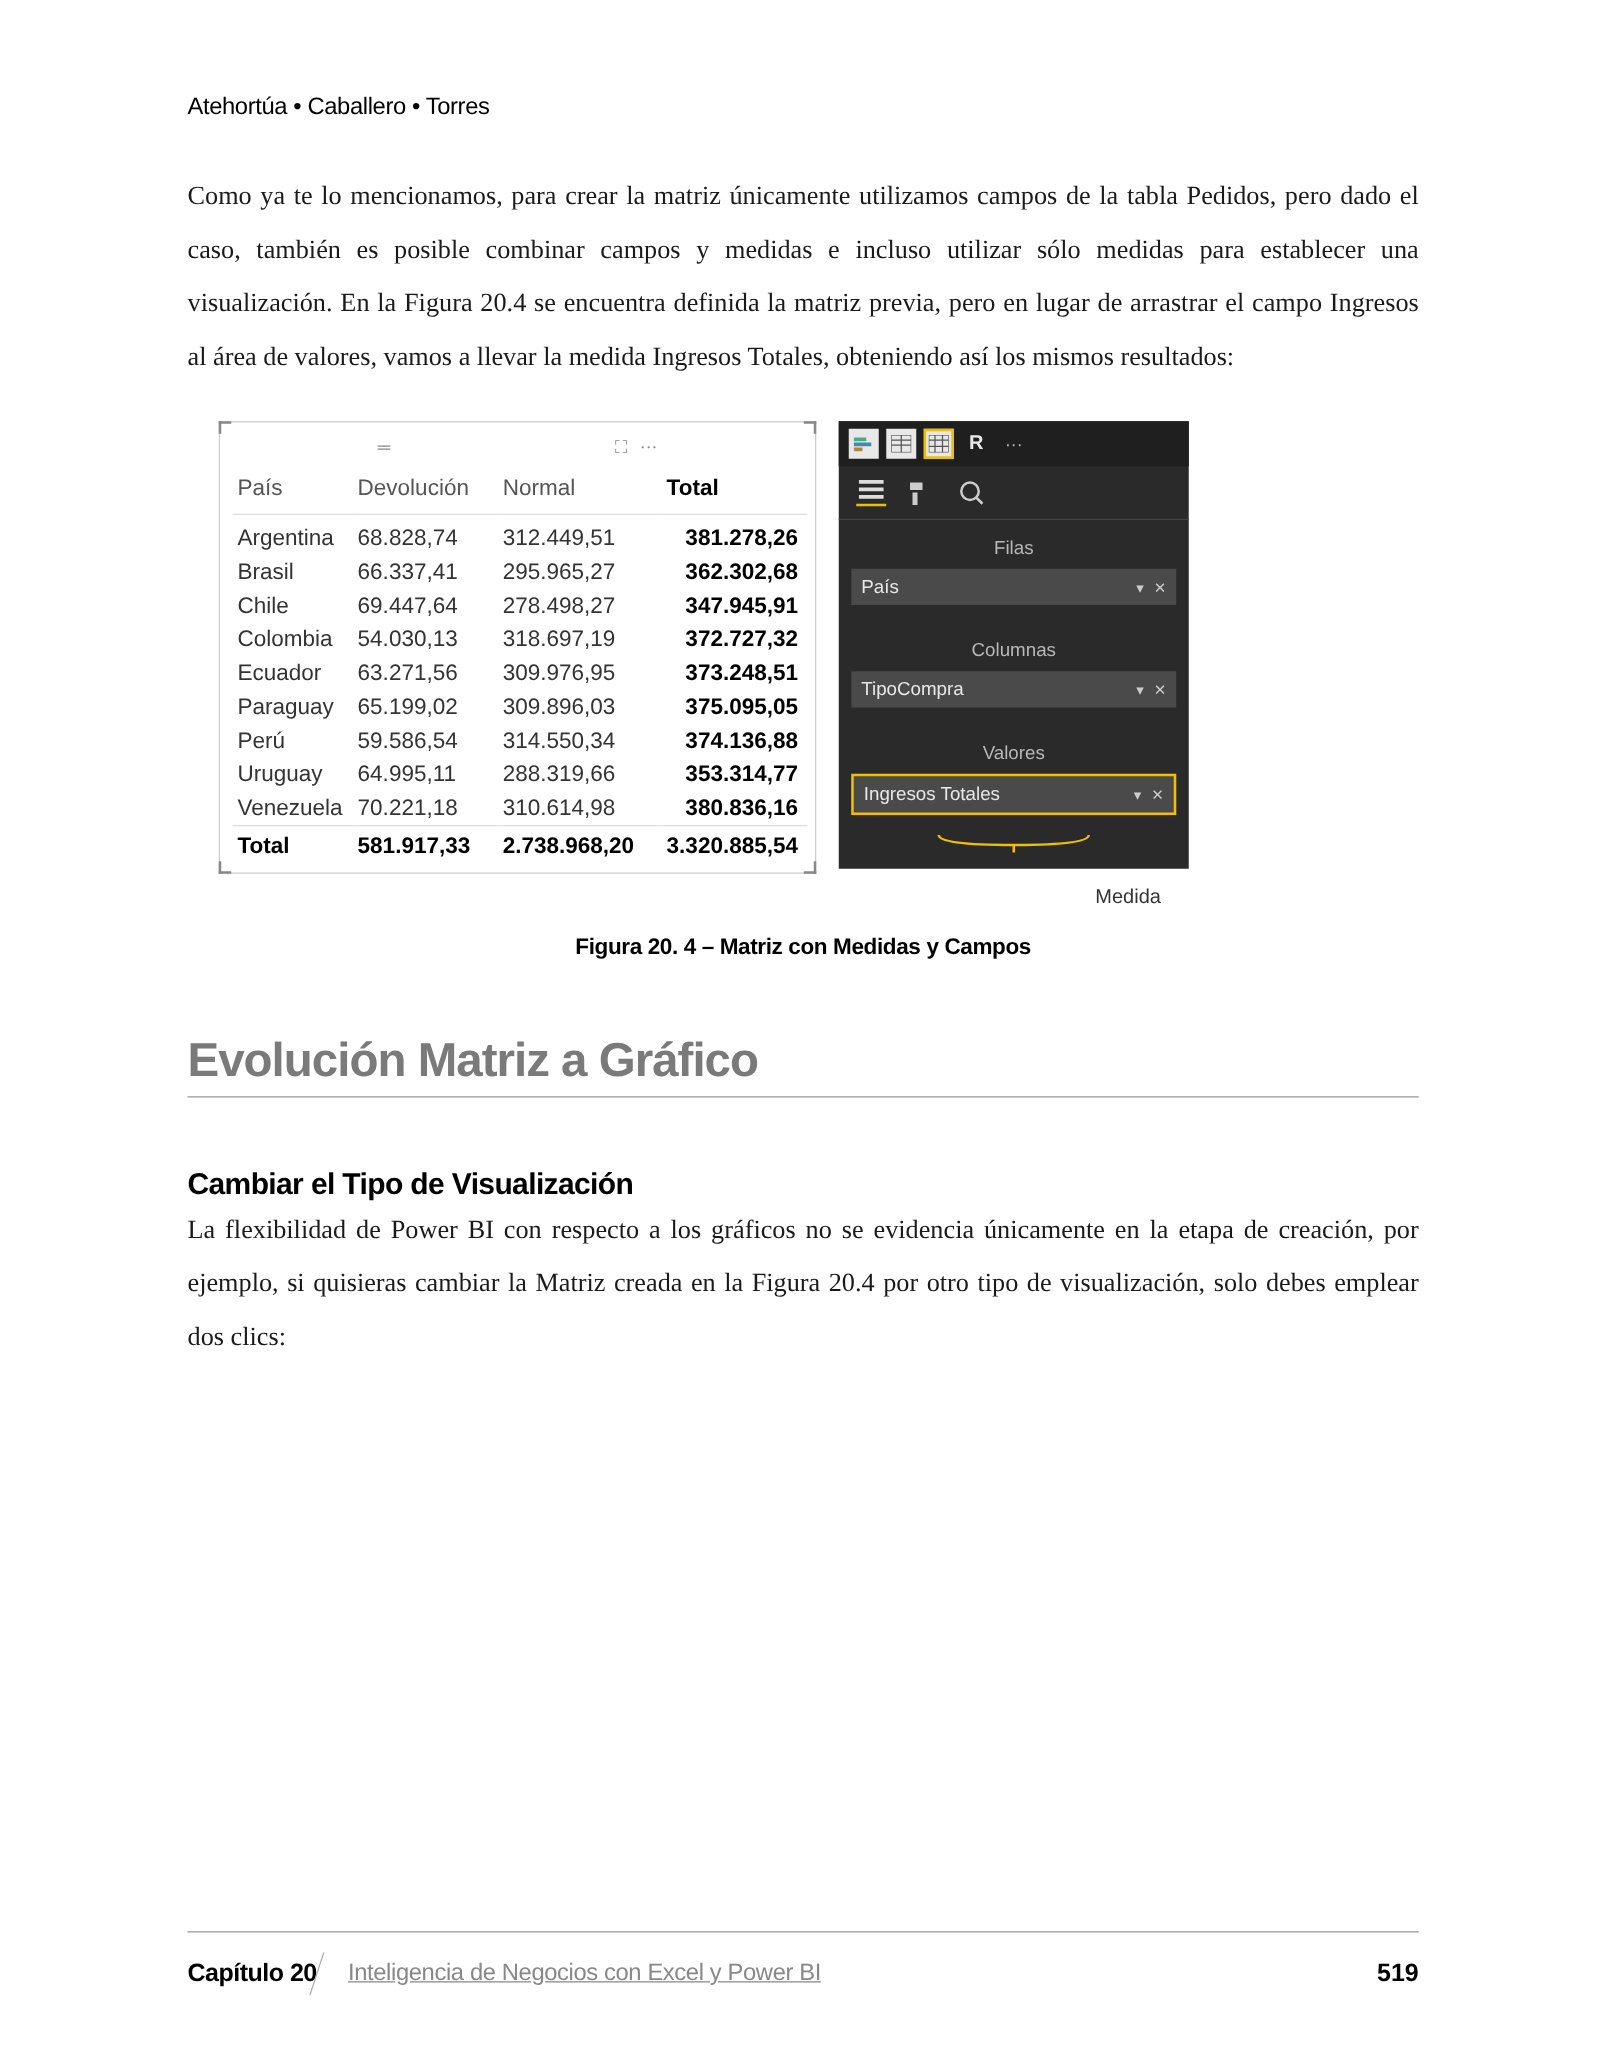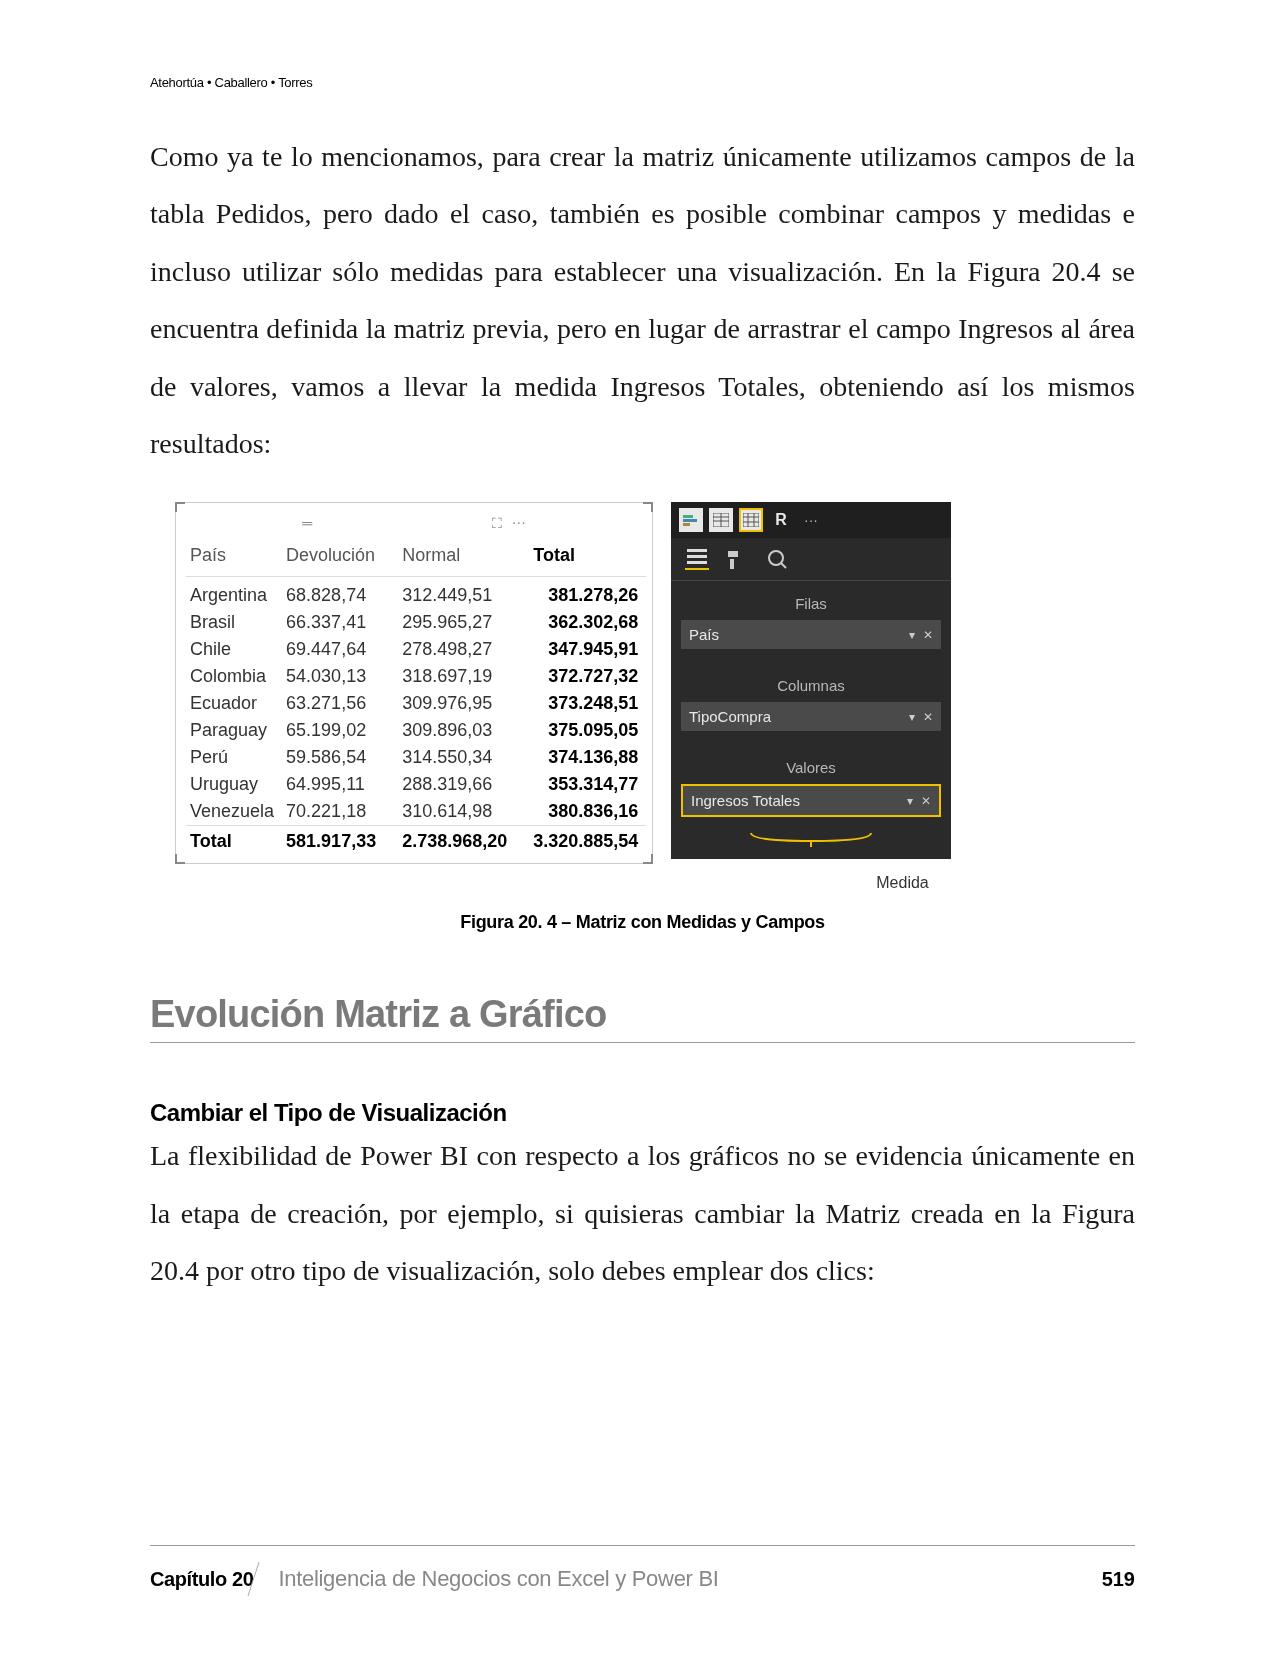--- a/index.html
+++ b/index.html
@@ -9,28 +9,28 @@
       background: #fff;
       font-family: Georgia, 'Times New Roman', serif;
       color: #1a1a1a;
       position: relative;
     }
     .page {
       padding: 75px 145px 0 150px;
     }
     .header-authors {
       font-family: 'Arial Narrow', Arial, sans-serif;
-      font-size: 13px;
+      font-size: 19px;
       font-weight: 400;
       color: #000;
       margin-bottom: 38px;
       letter-spacing: -0.3px;
     }
     .body-text {
-      font-size: 28px;
+      font-size: 21px;
       line-height: 2.05;
       color: #1a1a1a;
       text-align: justify;
       margin-bottom: 30px;
     }
     .figure-wrap {
       display: flex;
       align-items: flex-start;
       gap: 18px;
       margin-top: 28px;
@@ -202,23 +202,24 @@
       letter-spacing: -0.4px;
     }
     .footer-divider {
       width: 1px;
       height: 34px;
       background: #aaa;
       transform: skewX(-18deg);
       margin: 0 24px 0 0;
     }
     .footer-title {
-      font-size: 22px;
+      font-size: 19px;
       color: #888;
       letter-spacing: -0.3px;
+      text-decoration: underline;
     }
     .footer-page {
       margin-left: auto;
       font-size: 20px;
       font-weight: 700;
       color: #000;
     }
   </style>
 </head>
 <body>

